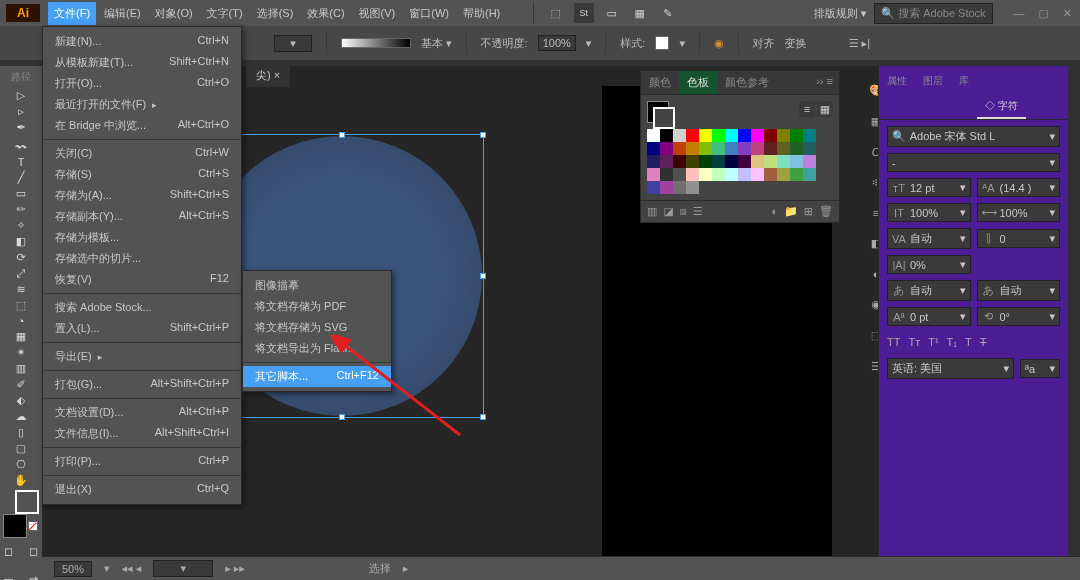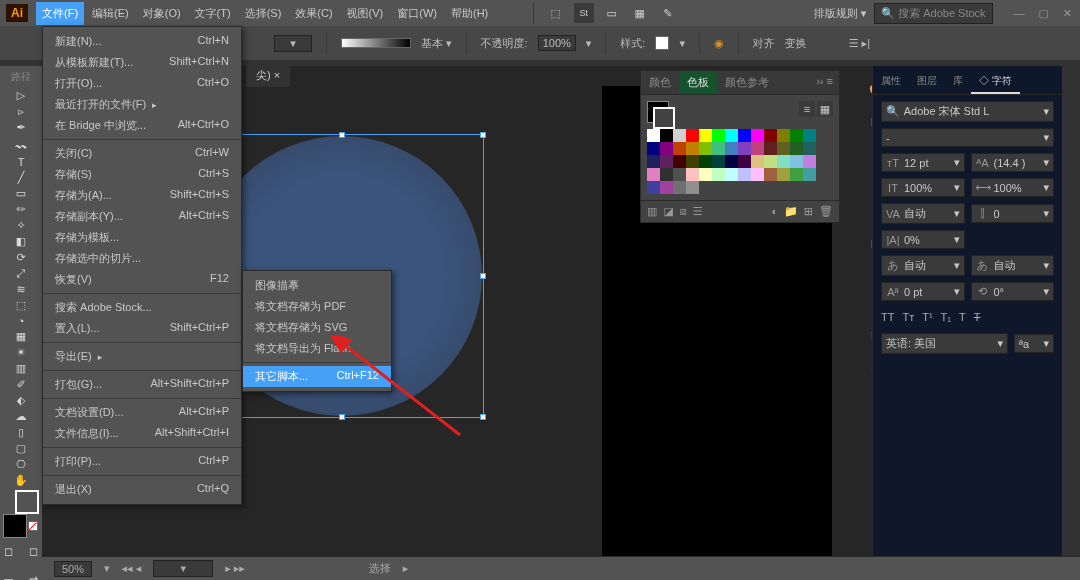--- a/index.html
+++ b/index.html
@@ -1,18 +1,18 @@
 <!DOCTYPE html>
 <html><head>
 <meta charset="utf-8">
 <style>
 * { margin: 0; padding: 0; box-sizing: border-box; font-family: "Microsoft YaHei", sans-serif; font-size: 11px; user-select: none; }
 body { width: 1080px; height: 580px; background: #323232; color: #c8c8c8; overflow: hidden; position: relative; }
 .titlebar { height: 26px; background: #535353; display: flex; align-items: center; padding-left: 6px; }
-.logo { width: 22px; height: 18px; background: #2c1200; color: #ff9a00; font-weight: bold; display: flex; align-items: center; justify-content: center; font-size: 12px; margin-right: 8px; }
+.logo { width: 34px; height: 18px; background: #2c1200; color: #ff9a00; font-weight: bold; display: flex; align-items: center; justify-content: center; font-size: 12px; margin-right: 8px; }
 .menubar { display: flex; gap: 2px; }
 .menu-item { padding: 4px 6px; cursor: pointer; }
 .menu-item.active { background: #46a0f5; color: #fff; }
 .toolbar-top { position: absolute; right: 8px; top: 0; display: flex; align-items: center; gap: 8px; height: 26px; }
 .win-controls { display: flex; gap: 14px; color: #999; margin-left: 12px; }
 .win-btn { cursor: pointer; }
 .sep { width: 1px; height: 22px; background: #3a3a3a; margin: 0 4px; }
 .icon-box { width: 20px; height: 20px; display: flex; align-items: center; justify-content: center; color: #ccc; cursor: pointer; }
 .options-row { height: 34px; background: #474747; display: flex; align-items: center; padding-left: 44px; color: #bbb; gap: 10px; }
 .stroke-bar { width: 70px; height: 10px; background: linear-gradient(to right,#fff,#000); border: 1px solid #666; }
@@ -45,24 +45,24 @@
 .panel-opts { margin-left: auto; padding: 4px 6px; color: #999; }
 .sw-top { display: flex; align-items: flex-start; padding: 6px; gap: 6px; }
 .sw-fill { width: 22px; height: 22px; background:#000; border:1px solid #888; }
 .sw-strip { margin-left:auto; display:flex; gap:2px;}
 .sw-strip-btn { width:16px; height:16px; background:#3a3a3a; display:flex; align-items:center; justify-content:center; }
 .sw-grid { display: flex; flex-wrap: wrap; padding: 0 6px 6px 6px; gap: 0; width: 188px; }
 .sw-cell { width: 13px; height: 13px; }
 .sw-footer { display: flex; gap: 6px; padding: 4px 6px; border-top: 1px solid #2a2a2a; color: #999; }
 .right-dock { position: absolute; right: 190px; top: 66px; width: 28px; display: flex; flex-direction: column; align-items: center; gap: 18px; padding-top: 18px; color: #aaa; }
 .right-dock2 { position: absolute; right: 160px; top: 66px; width: 28px; bottom: 24px; background: #434343; display: flex; flex-direction: column; align-items: center; gap: 10px; padding-top: 8px; color: #aaa; }
-.char-panel { position: absolute; right: 18px; top: 66px; width: 190px; bottom: 0; background: #0f172a; border-left: 1px solid #2a2a2a; }
+.char-panel { position: absolute; right: 12px; top: 66px; width: 190px; bottom: 0; background: #4c1d95; border-left: 1px solid #2a2a2a; }
 .char-tabs { display: flex; border-bottom: 1px solid #2a2a2a; padding-top: 4px; }
 .char-tab { padding: 4px 8px; color: #888; cursor: pointer; font-size: 10px; }
-.char-tab.active { color: #ddd; border-bottom: 2px solid #ddd; }
+.char-tab.active { color: #ddd; border-bottom: 2px solid #ddd; margin-top: 25px; }
 .char-body { padding: 6px 8px; display: flex; flex-direction: column; gap: 6px; }
 .char-row { display: flex; gap: 6px; align-items: center; }
 .char-field { flex: 1; background: #3a3a3a; border: 1px solid #222; padding: 2px 4px; display: flex; align-items: center; gap: 4px; font-size: 10px; }
 .char-field .ic { color: #999; width: 14px; text-align: center; }
 .tt-row { display: flex; gap: 8px; padding: 4px 0; color: #aaa; }
 .status-bar { position: absolute; left: 42px; right: 0; bottom: 0; height: 24px; background: #535353; display: flex; align-items: center; gap: 12px; padding-left: 12px; border-top: 1px solid #2a2a2a; color: #aaa; }
 .search-stock { background: #3a3a3a; border: 1px solid #222; padding: 2px 6px; color: #888; width: 119px; }
 .darker-divider { height:1px; background:#2a2a2a; margin: 6px 0;}
 </style>
 </head>

